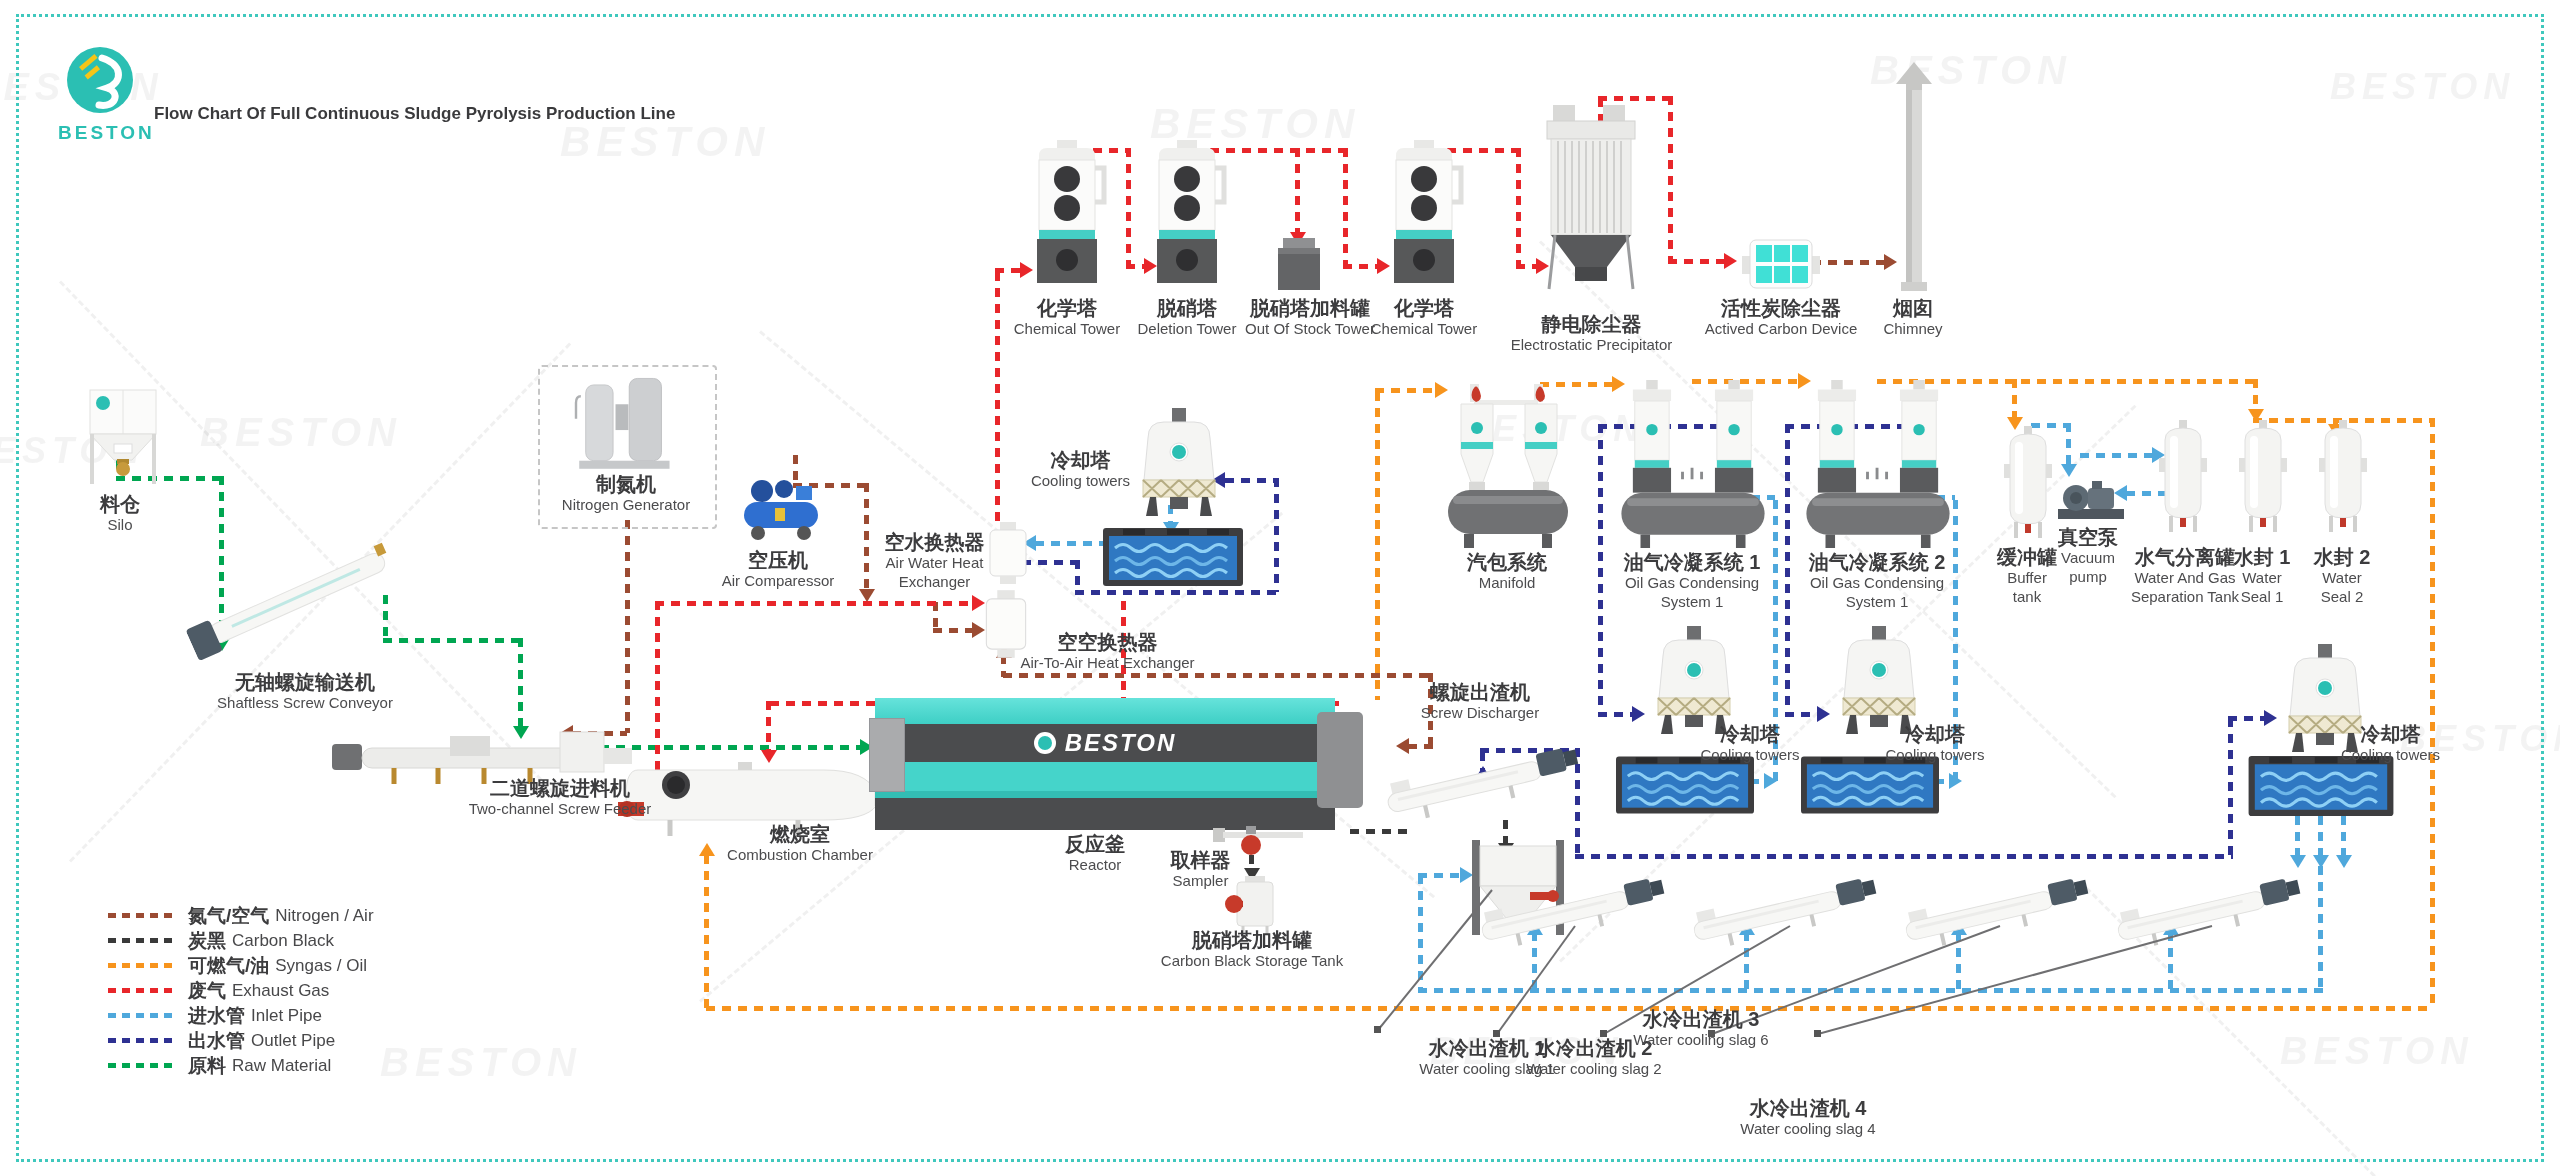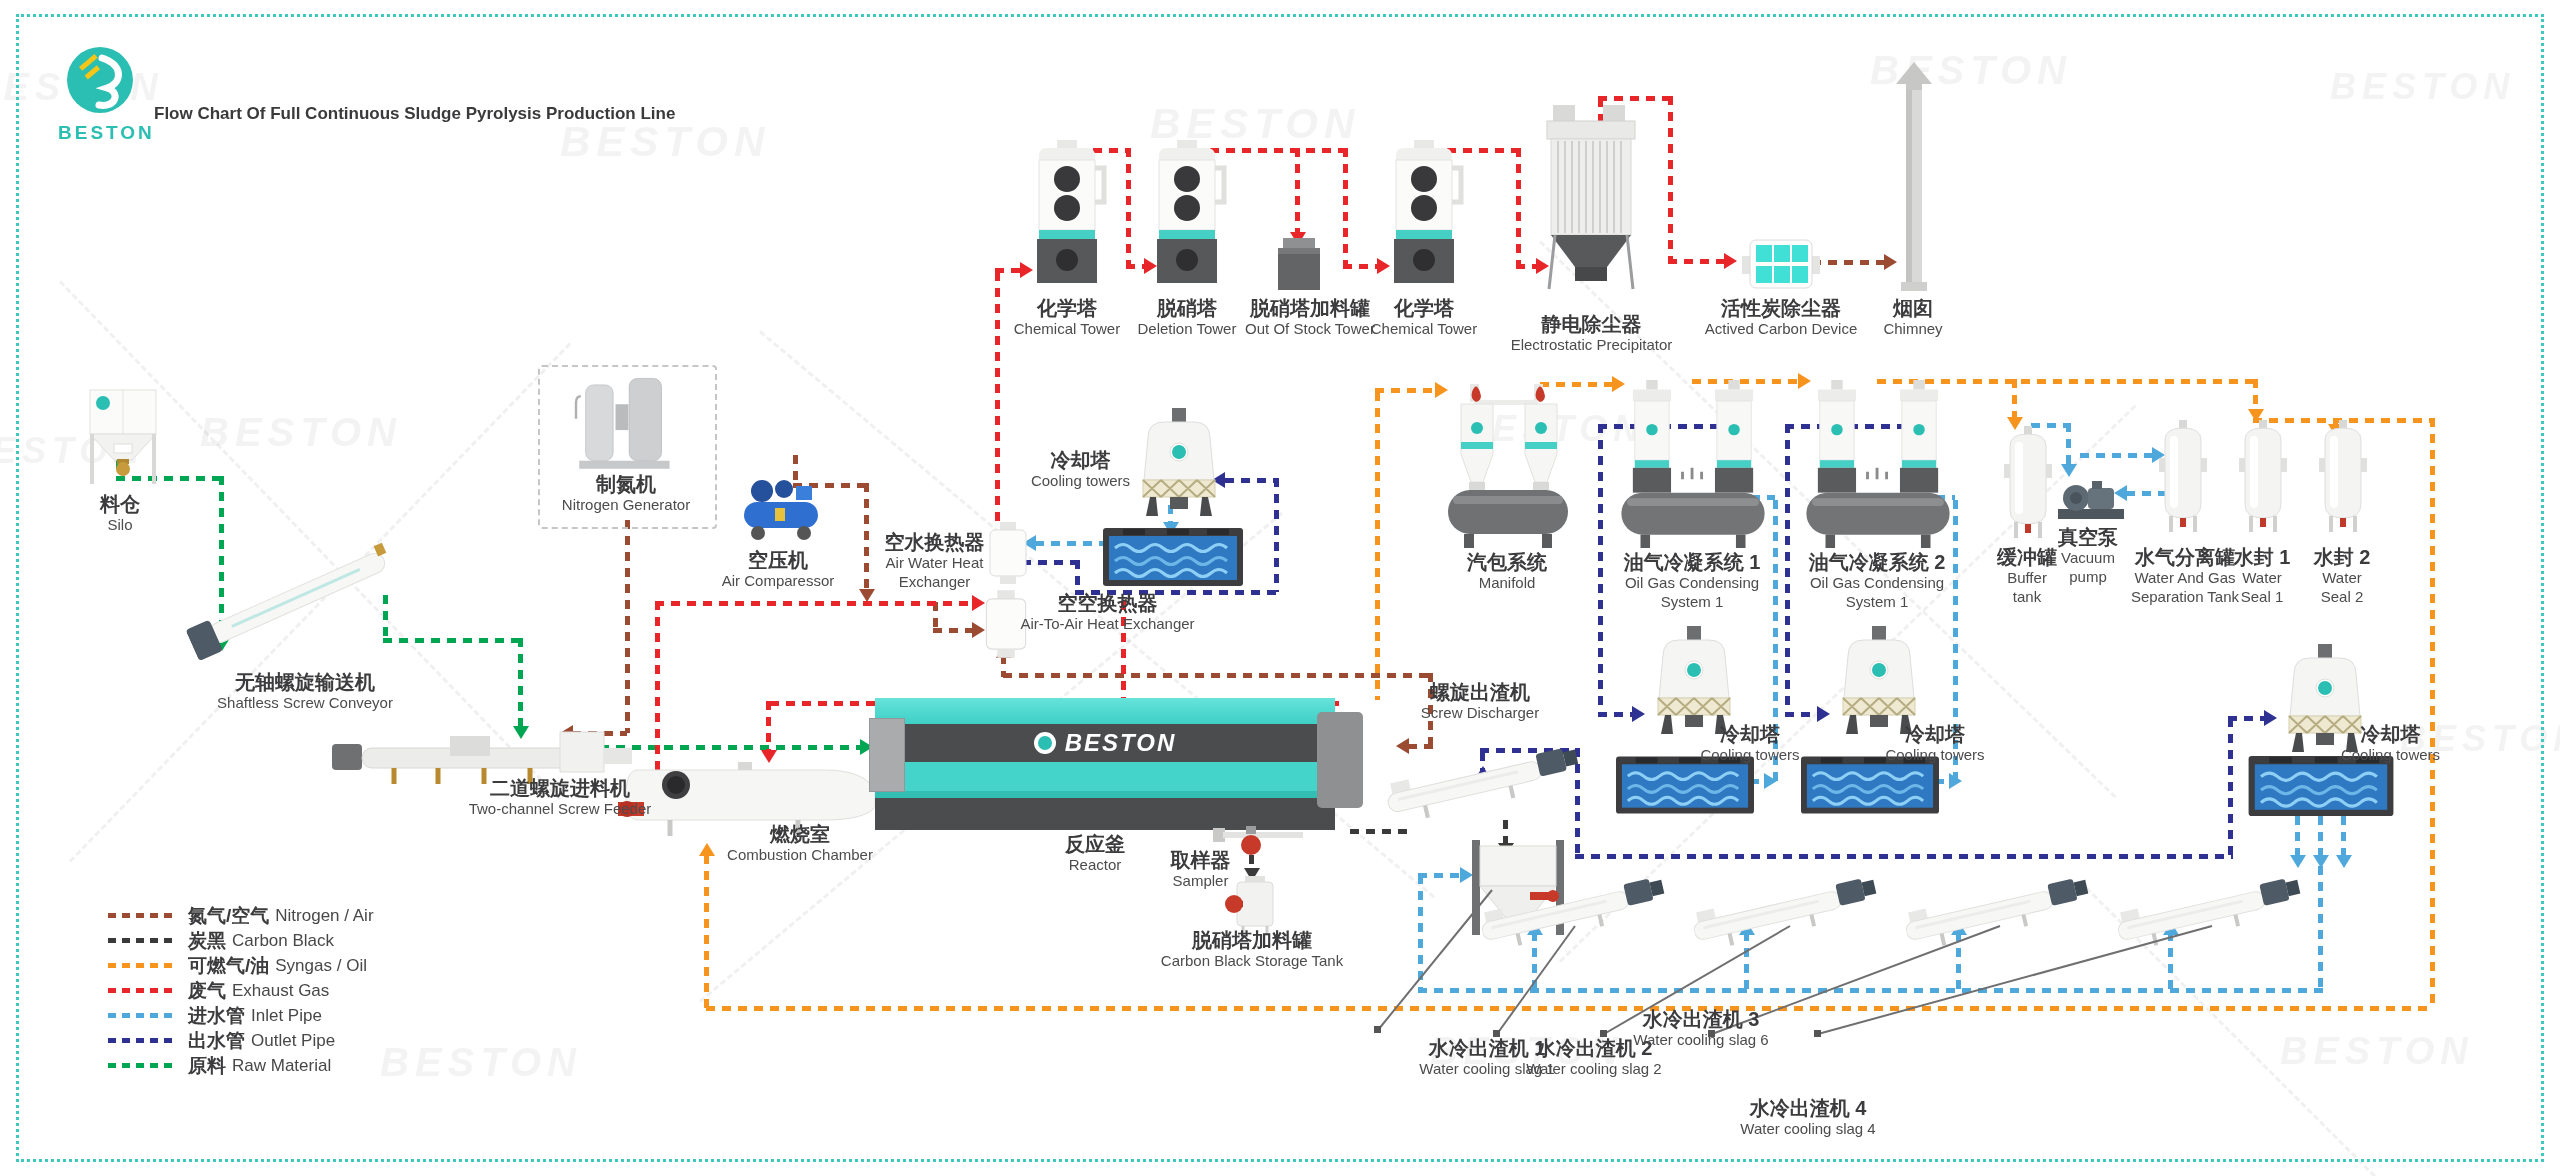--- a/index.html
+++ b/index.html
@@ -621,21 +621,21 @@
       <div class="en">Nitrogen Generator</div>
     </div>
   <div class="lbl" style="left:688px;top:548px;width:180px">
     <div class="zh">空压机</div>
       <div class="en">Air  Comparessor</div>
     </div>
   <div class="lbl" style="left:872px;top:530px;width:125px">
     <div class="zh">空水换热器</div>
       <div class="en">Air Water Heat Exchanger</div>
     </div>
-  <div class="lbl" style="left:1000px;top:591px;width:215px">
+  <div class="lbl" style="left:1000px;top:630px;width:215px">
     <div class="zh">空空换热器</div>
       <div class="en">Air-To-Air Heat Exchanger</div>
     </div>
   <div class="lbl" style="left:1008px;top:448px;width:145px">
     <div class="zh">冷却塔</div>
       <div class="en">Cooling towers</div>
     </div>
   <div class="lbl" style="left:440px;top:776px;width:240px">
     <div class="zh">二道螺旋进料机</div>
       <div class="en">Two-channel Screw Feeder</div>

